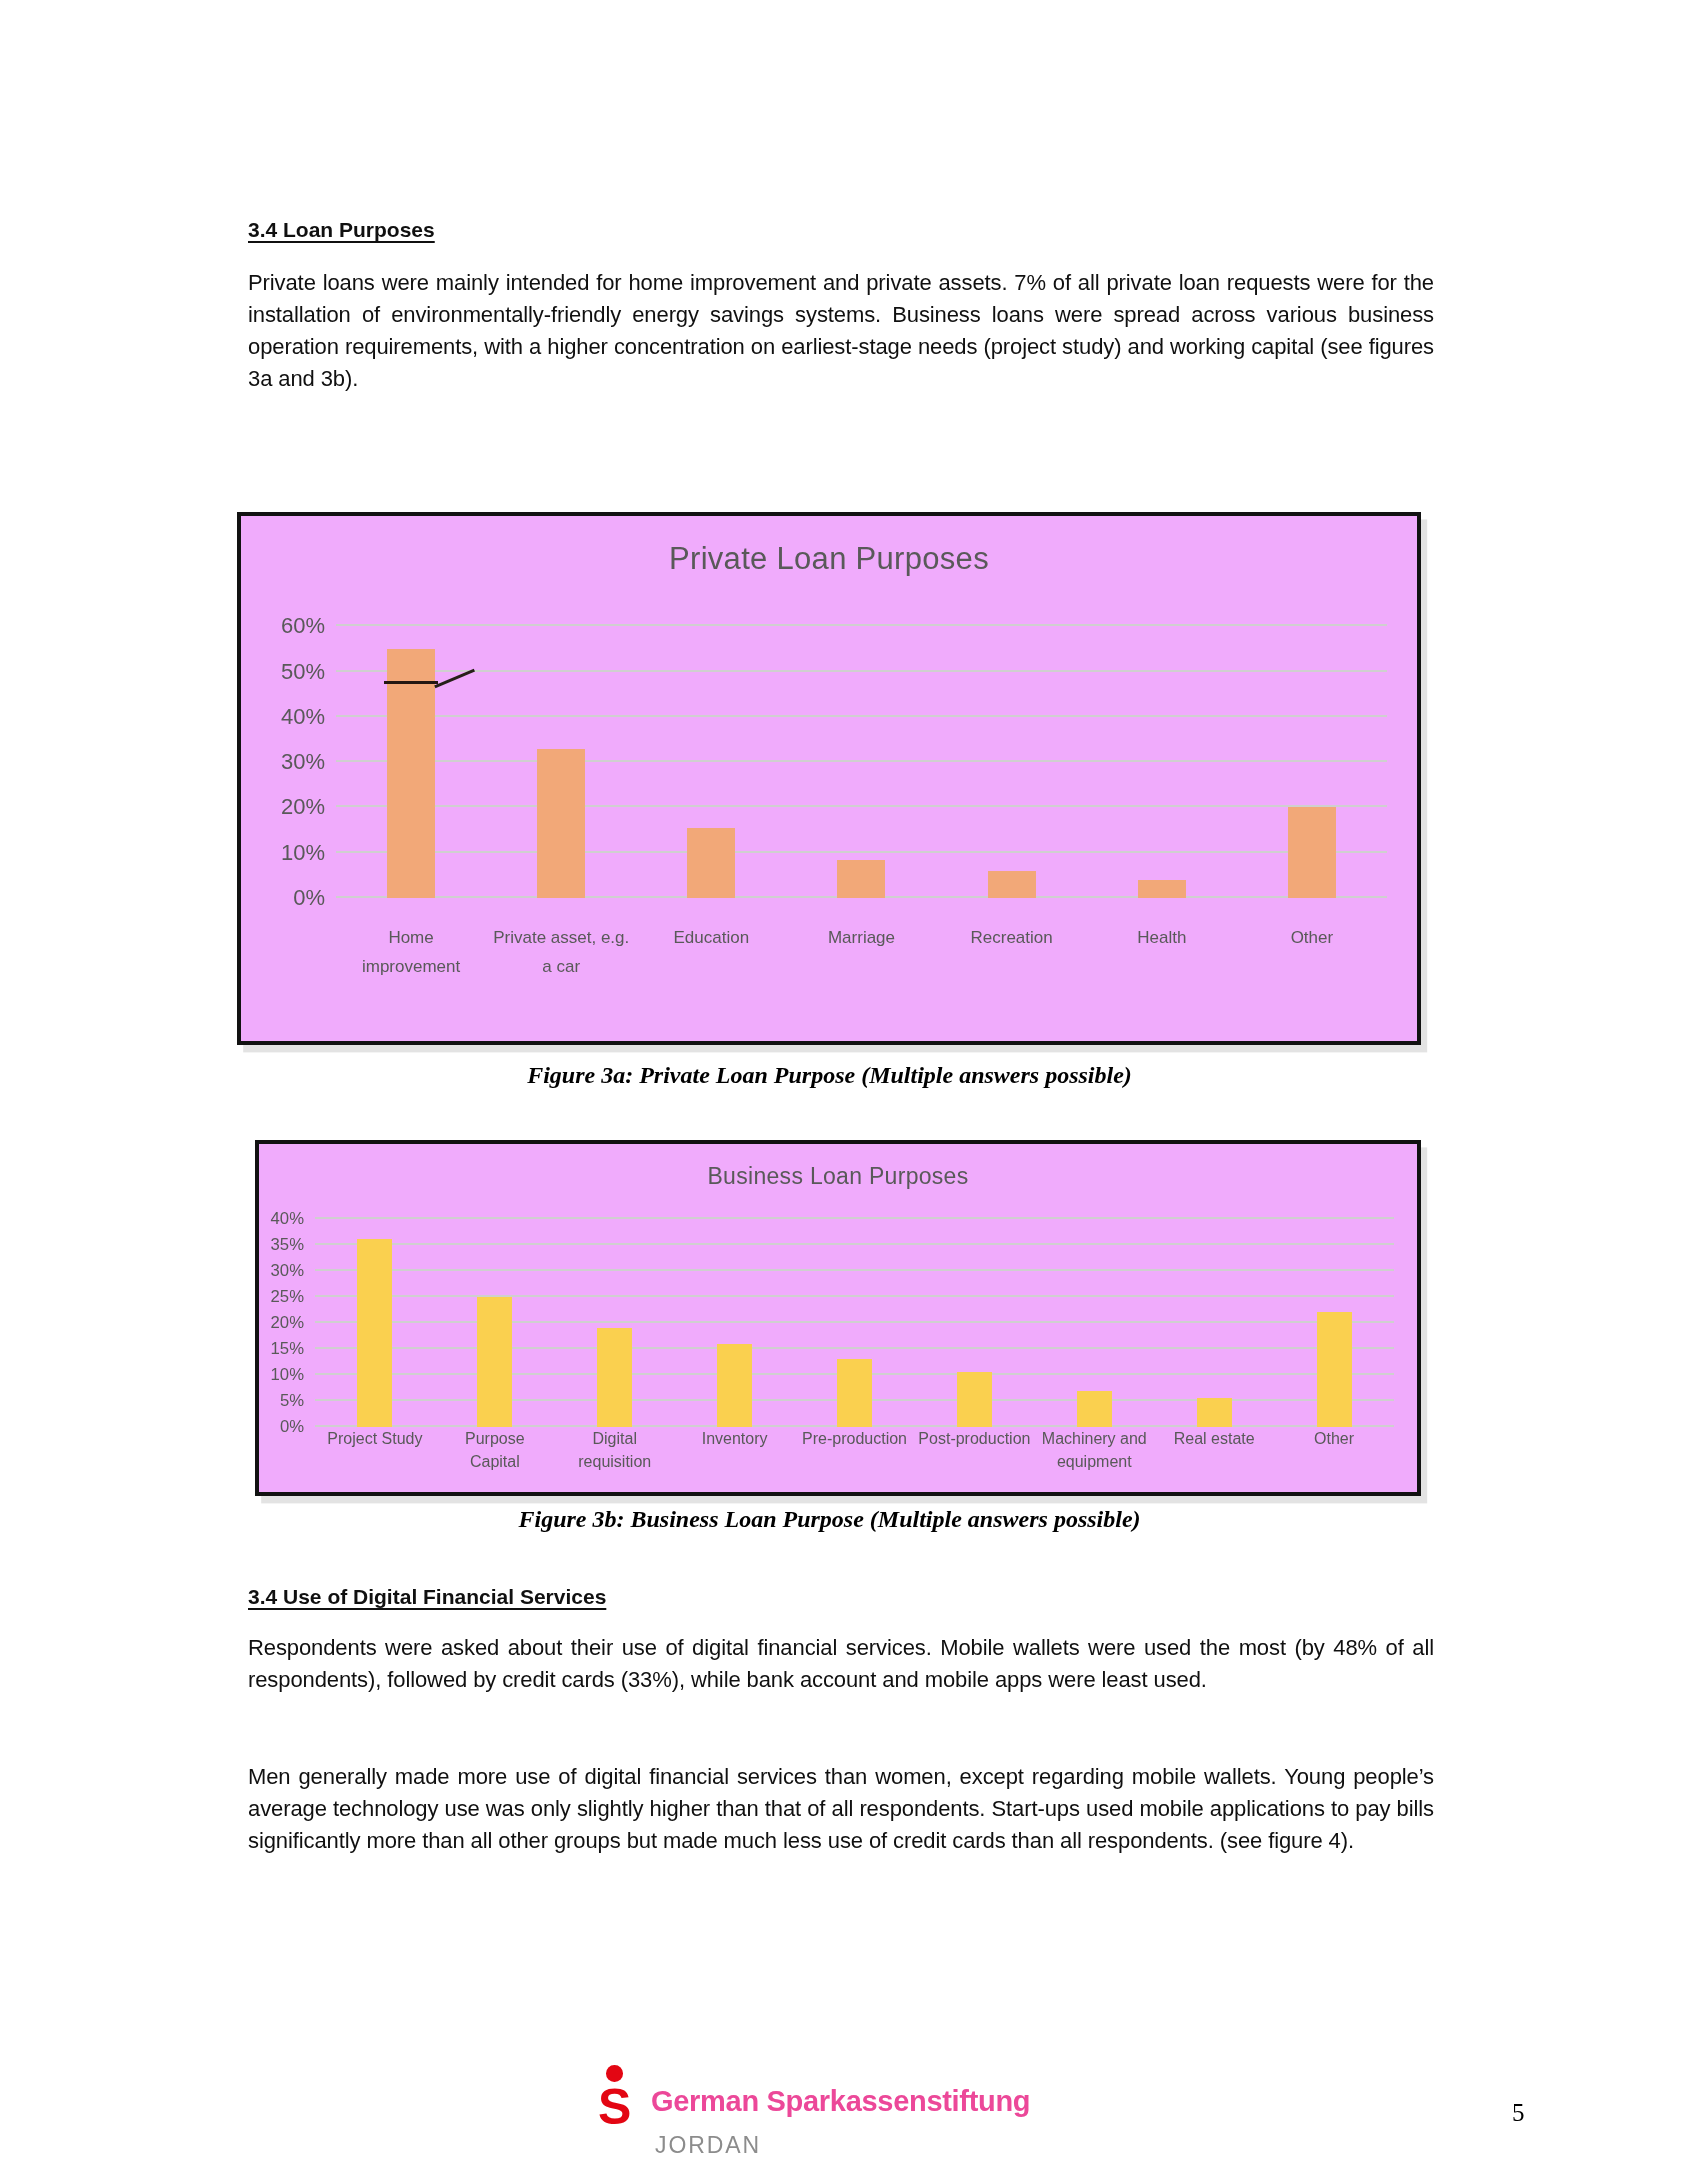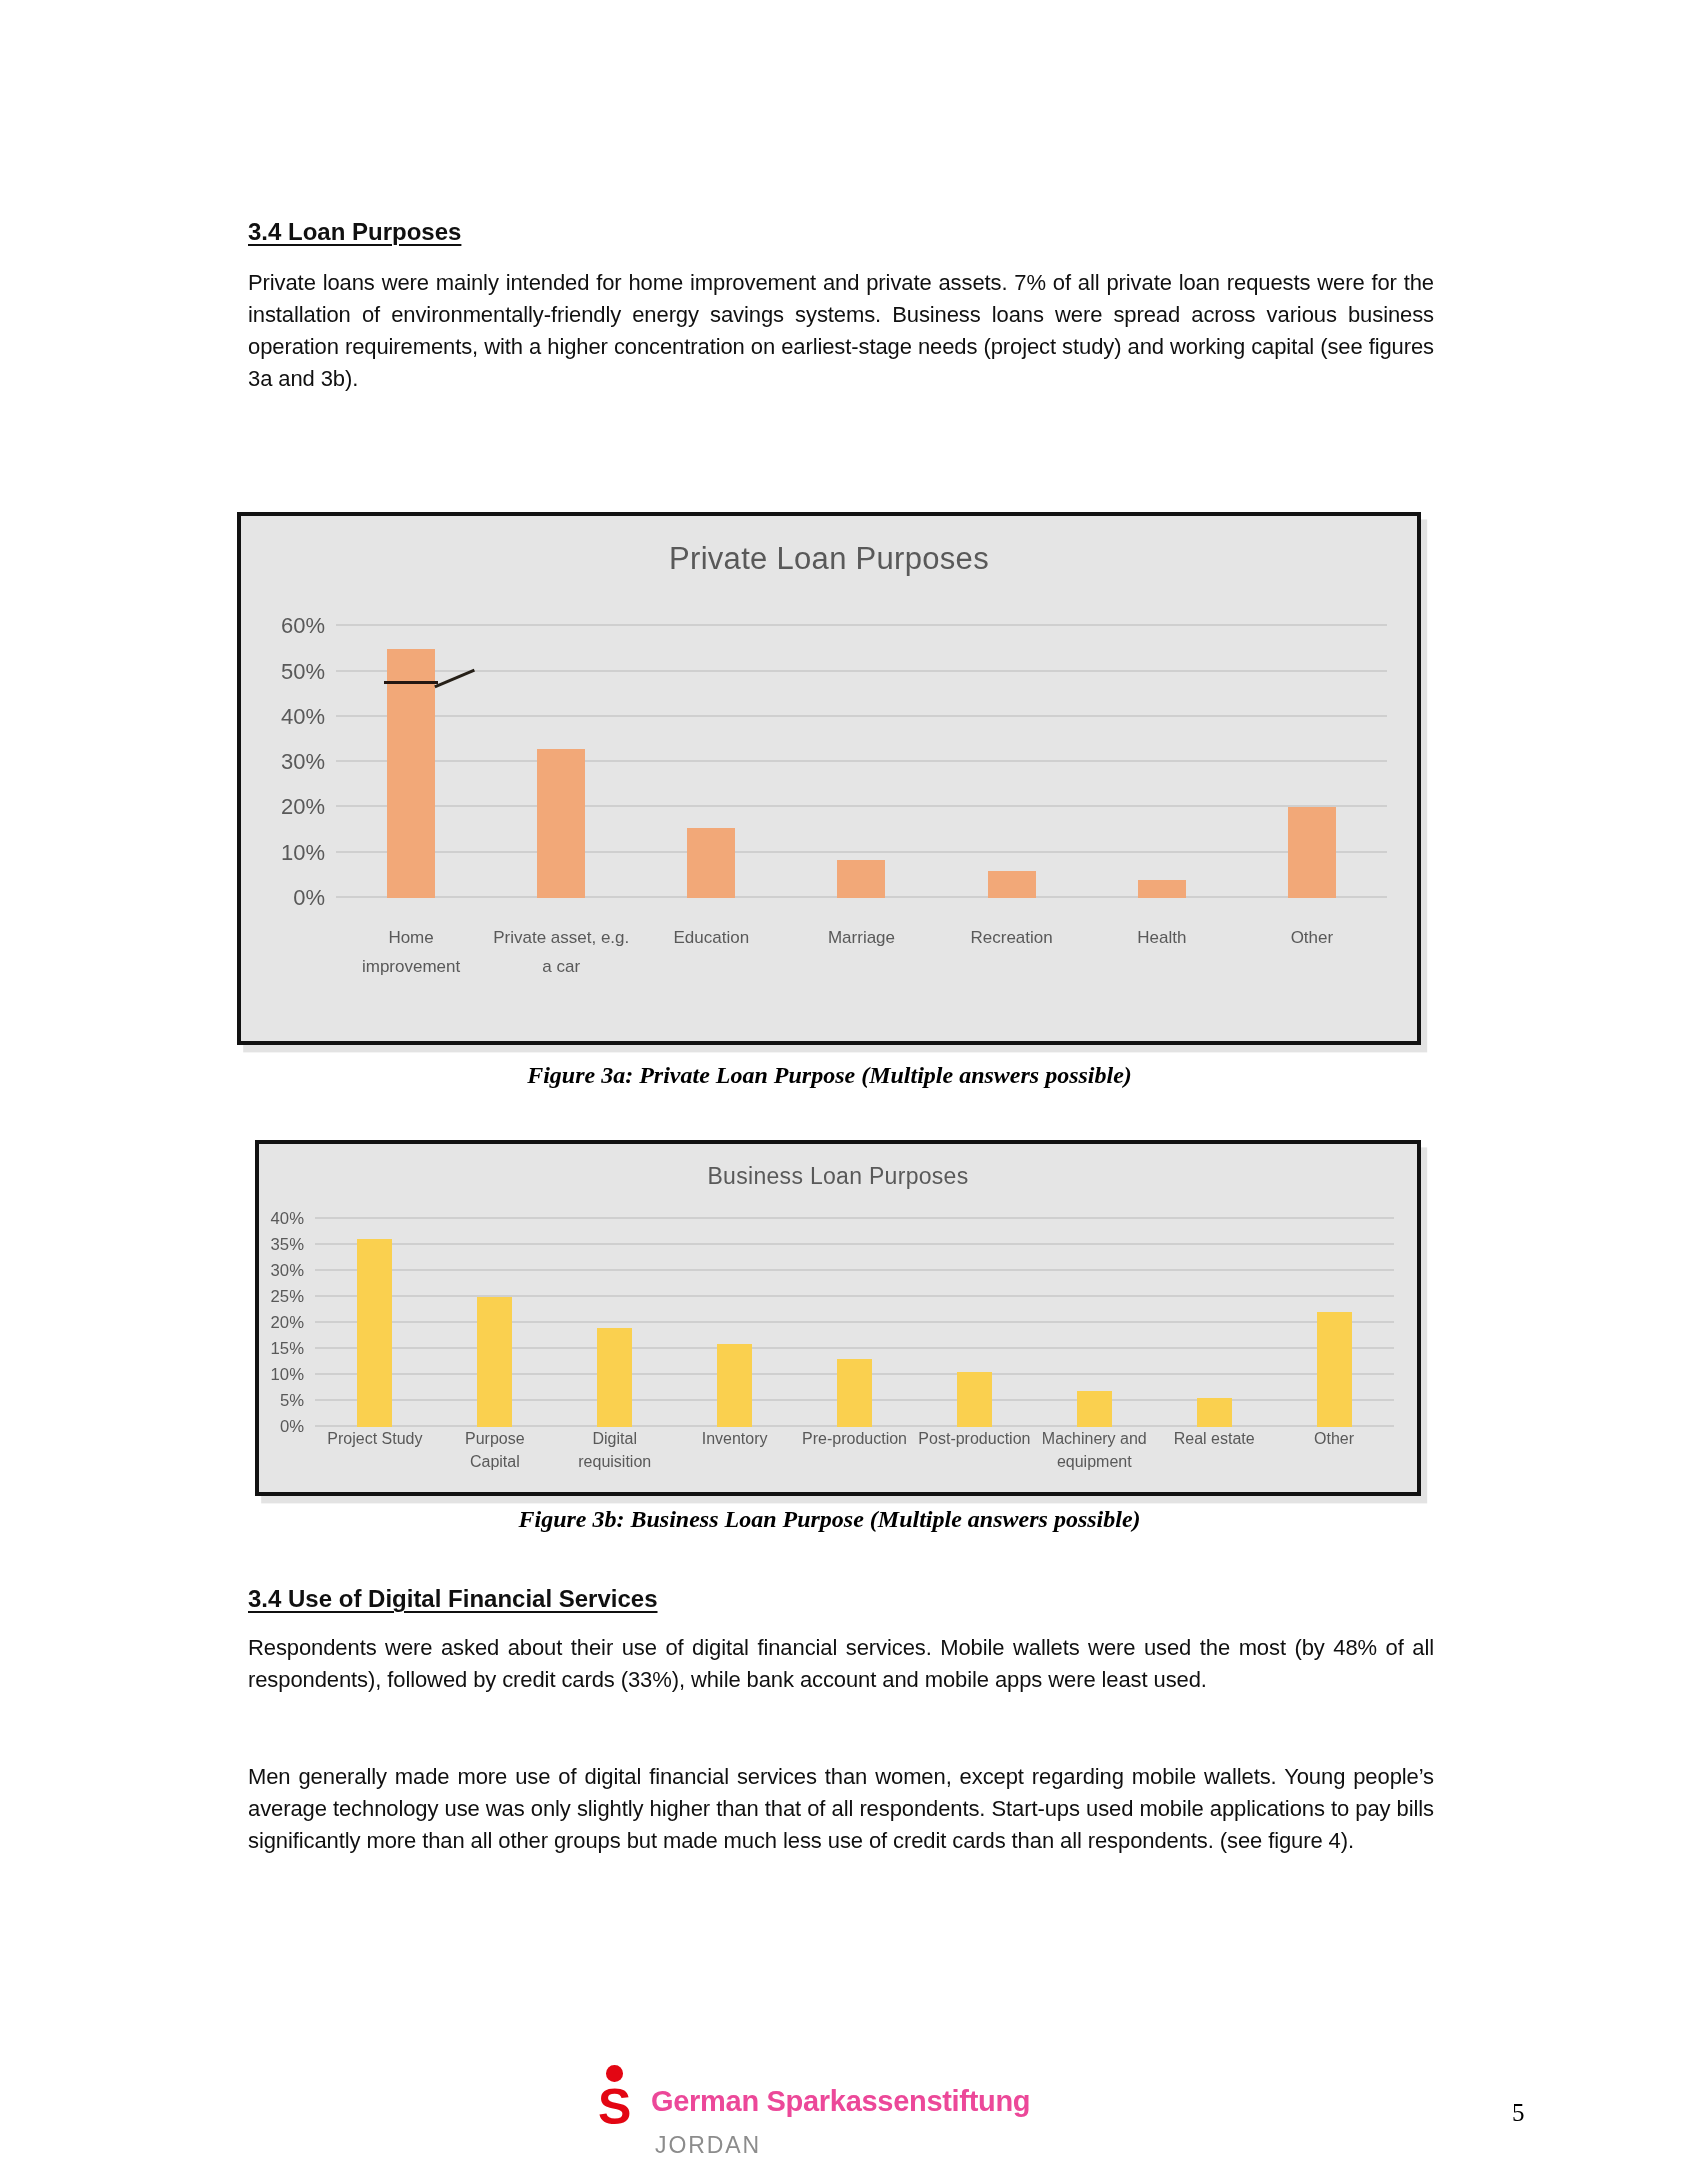--- a/index.html
+++ b/index.html
@@ -3,34 +3,34 @@
 <meta charset="utf-8">
 <style>
   html,body{margin:0;padding:0;}
   body{
     width:1682px;height:2183px;position:relative;background:#ffffff;
     font-family:"Liberation Sans",sans-serif;color:#101010;
   }
   
   .h-underline{
     position:absolute;left:248px;
-    font-size:24px;font-weight:bold;
+    font-size:21px;font-weight:bold;
     text-decoration:underline;text-decoration-thickness:1.9px;text-underline-offset:4.3px;text-align:center;
   }
   .para{
     position:absolute;left:248px;width:1186px;
     font-size:22px;line-height:32px;text-align:justify;letter-spacing:-0.1px;
   }
   .fig-caption{
     position:absolute;left:237px;width:1185px;text-align:center;
     font-family:"Liberation Serif",serif;font-style:italic;font-weight:bold;font-size:24px;color:#000;
   }
   
   .chart-box{
-    position:absolute;background:#e5e5e5;border:4.3px solid #121212;
+    position:absolute;background:#f0abfc;border:4.3px solid #121212;
     box-shadow:6.2px 7.4px 0 #e3e3e3;
   }
   .chart-title{
     text-align:center;color:#595959;letter-spacing:0.3px;
   }
   .chart1 .chart-title{padding-top:25px;height:59px;font-size:31px;}
   .chart2 .chart-title{padding-top:18.6px;height:43px;font-size:23px;}
   .plot{position:relative;}
   .chart1 .plot{margin-left:95px;width:1051px;height:298px;}
   .chart2 .plot{margin-left:56px;width:1079px;height:221px;}

